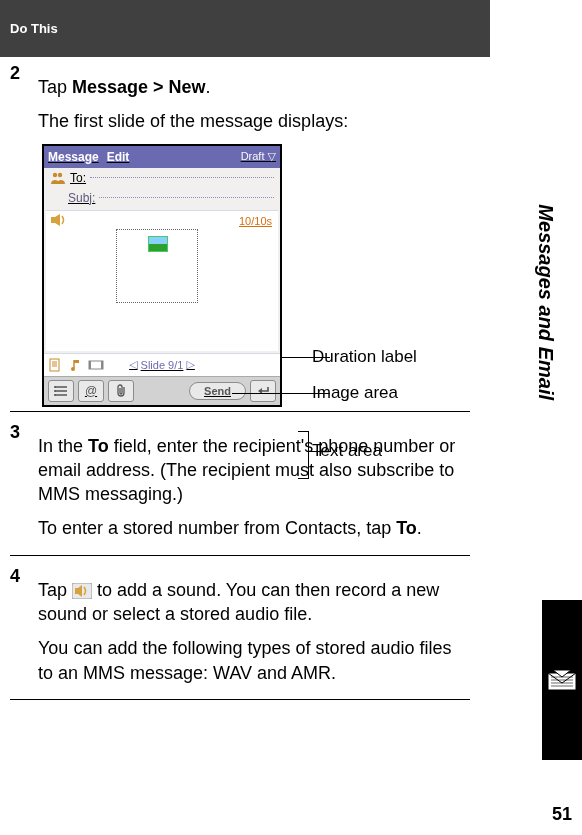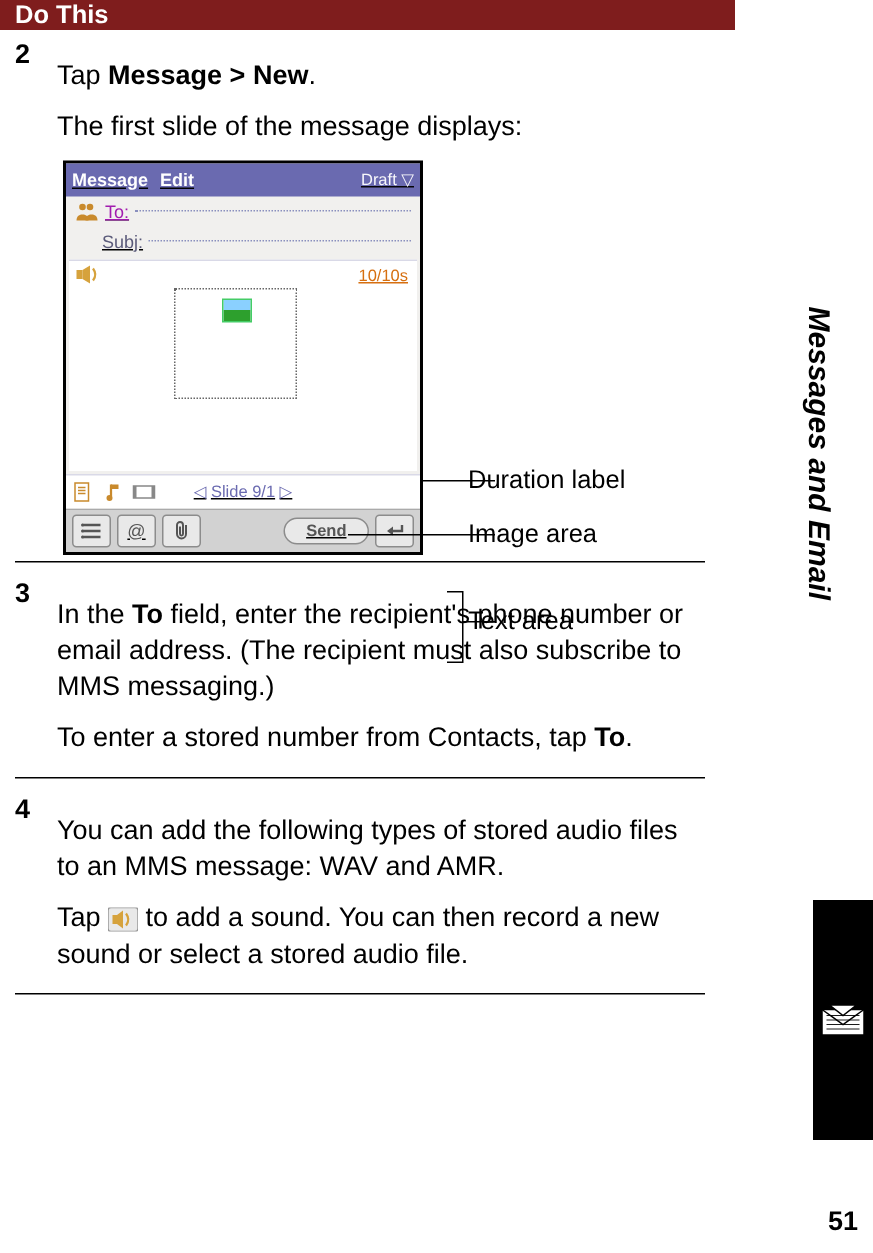--- a/index.html
+++ b/index.html
@@ -6,25 +6,25 @@
     margin: 0;
     padding: 0;
     font-family: Arial, Helvetica, sans-serif;
     width: 582px;
     height: 835px;
     position: relative;
     background: #fff;
     color: #000;
   }
   .header-bar {
-    background: #7f1d1d;
+    background: #404040;
     color: #fff;
     font-weight: bold;
-    padding: 0 10px;
-    font-size: 17px;
+    padding: 21px 10px;
+    font-size: 13px;
     width: 470px;
   }
   .step {
     display: flex;
     padding: 6px 10px 0 10px;
     width: 470px;
     box-sizing: border-box;
   }
   .step-num {
     font-weight: bold;
@@ -75,21 +75,21 @@
     font-weight: normal;
     opacity: .95;
   }
   .row {
     display: flex;
     align-items: center;
     padding: 3px 6px;
     font-size: 12px;
     position: relative;
   }
-  .to-link { color: #a21caf; text-decoration: underline; }
+  .to-link { color: #000000; text-decoration: underline; }
   .dotline {
     flex: 1;
     border-bottom: 1px dotted #8a8fbe;
     height: 0;
     margin-left: 4px;
   }
   .grey { color: #5b5b7a; }
   .slide-area {
     position: relative;
     height: 140px;
@@ -389,29 +389,29 @@
       <span>To enter a stored number from Contacts, tap </span><span class="bold">To</span><span>.</span>
     </p>
   </div>
 </div>
 
 <hr class="sep">
 
 <div class="step">
   <div class="step-num">4</div>
   <div class="step-body">
-    <p>You can add the following types of stored audio files to an MMS message: WAV and AMR.</p>
     <p>
       <span>Tap </span><svg class="sound-inline" viewBox="0 0 20 16">
           <rect x="0" y="0" width="20" height="16" rx="2" fill="#e9e9e9" stroke="#999"></rect>
           <rect x="3" y="5" width="3" height="6" fill="#d6a23c"></rect>
           <path d="M6 5 L10 2 L10 14 L6 11 Z" fill="#d6a23c"></path>
           <path d="M12 4 Q15 8 12 12" stroke="#d6a23c" fill="none" stroke-width="1.5"></path>
         </svg><span> to add a sound. You can then record a new sound or select a stored audio file.</span>
     </p>
+    <p>You can add the following types of stored audio files to an MMS message: WAV and AMR.</p>
   </div>
 </div>
 
 <hr class="sep">
 
 <div class="side-tab">
   <div class="side-text">Messages and Email</div>
   <div class="side-black">
     <svg class="env-icon" viewBox="0 0 30 22">
       <rect x="1" y="4" width="28" height="17" fill="#fff" stroke="#000"></rect>

